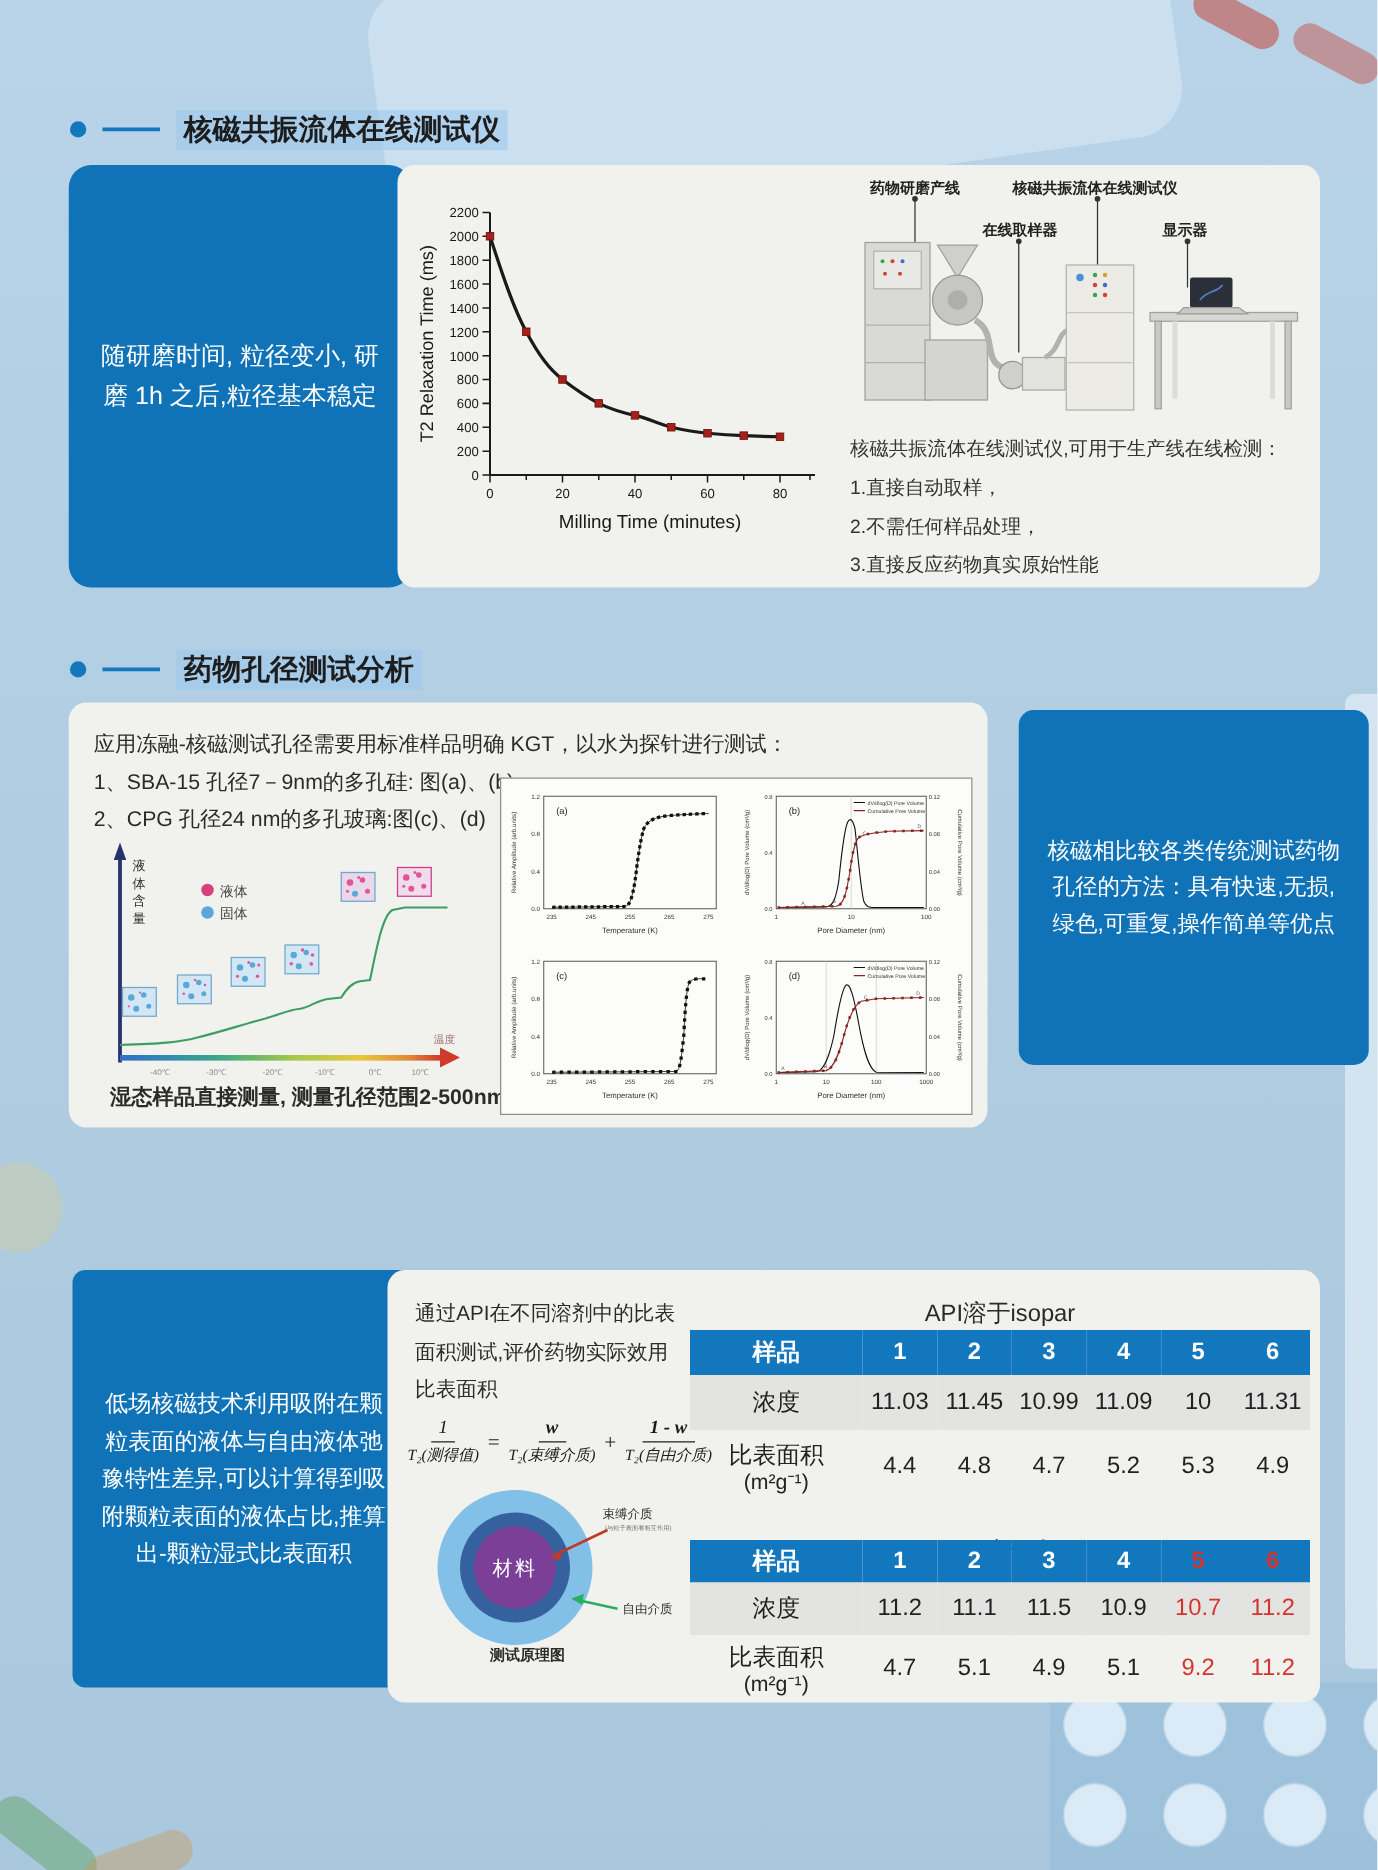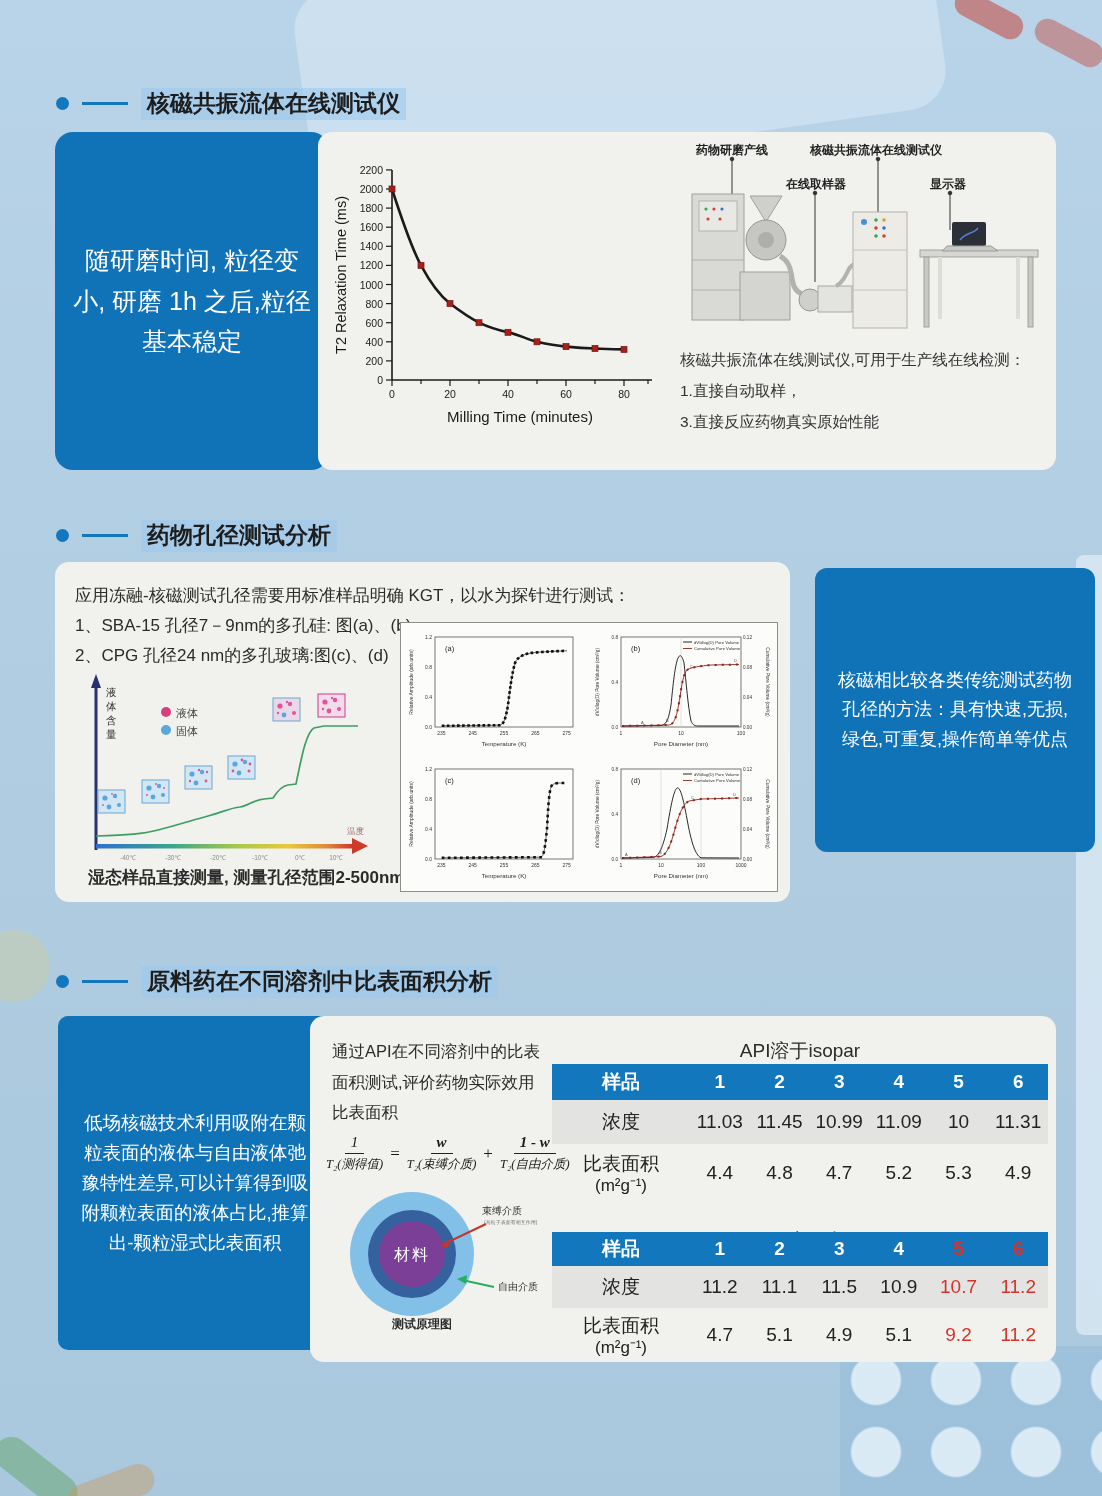--- a/index.html
+++ b/index.html
@@ -54,21 +54,21 @@
   <div class="dec" style="left:66px;bottom:-10px;width:90px;height:32px;border-radius:16px;background:rgba(205,150,80,.4);transform:rotate(-20deg);"></div>
   <div class="dec" style="left:-22px;top:930px;width:72px;height:72px;border-radius:50%;background:rgba(215,205,140,.35);"></div>
 
   <div class="sec-hdr" style="left:56px;top:88px;">
     <div class="hdr-bullet"></div>
     <div class="hdr-line"></div>
     <div class="hdr-title">核磁共振流体在线测试仪</div>
   </div>
 
   <div class="blue-box" style="left:55px;top:132px;width:242px;height:338px;border-radius:18px;padding:0 16px;">
-    <div style="font-size:25px;line-height:1.62;">随研磨时间, 粒径变小, 研磨 1h 之后,粒径基本稳定</div>
+    <div style="font-size:20px;line-height:1.62;">随研磨时间, 粒径变小, 研磨 1h 之后,粒径基本稳定</div>
   </div>
 
   <div class="card" style="left:318px;top:132px;width:738px;height:338px;"></div>
 
   <svg style="position:absolute;left:330px;top:148px;" width="345" height="290" viewBox="0 0 345 290">
     <line x1="62" y1="22" x2="62" y2="232" stroke="#1a1a1a" stroke-width="1.6"></line>
     <line x1="62" y1="232" x2="322" y2="232" stroke="#1a1a1a" stroke-width="1.6"></line>
 
     <g stroke="#1a1a1a" stroke-width="1.2">
       <line x1="56" y1="232" x2="62" y2="232"></line>
@@ -198,20 +198,21 @@
       <rect x="348" y="119" width="4" height="62" fill="#dcdcd8"></rect>
       <rect x="284" y="84" width="34" height="24" rx="2" fill="#2a2f38"></rect>
       <path d="M292,102 C298,94 306,96 310,90" stroke="#5a7fd0" stroke-width="1.4" fill="none"></path>
       <polygon points="279,108 323,108 330,113 274,113" fill="#c9c9c5" stroke="#9a9a96"></polygon>
     </g>
   </svg>
 
   <div class="txt" style="left:680px;top:344px;width:380px;font-size:15.5px;line-height:2.0;white-space:nowrap;color:#333;">
     <div>核磁共振流体在线测试仪,可用于生产线在线检测：</div>
     <div>1.直接自动取样，</div>
+    <div>2.不需任何样品处理，</div>
     <div>3.直接反应药物真实原始性能</div>
   </div>
 
   <div class="sec-hdr" style="left:56px;top:520px;">
     <div class="hdr-bullet"></div>
     <div class="hdr-line"></div>
     <div class="hdr-title">药物孔径测试分析</div>
   </div>
 
   <div class="card" style="left:55px;top:562px;width:735px;height:340px;"></div>
@@ -450,25 +451,20 @@
       <text transform="translate(10,57) rotate(-90)" font-size="4.8" fill="#333" text-anchor="middle">dV/dlog(D) Pore Volume (cm³/g)</text>
       <text transform="translate(177,57) rotate(90)" font-size="4.8" fill="#333" text-anchor="middle">Cumulative Pore Volume (cm³/g)</text>
       <text x="92" y="121" font-size="6.2" fill="#333" text-anchor="middle">Pore Diameter (nm)</text>
     </svg>
   </div>
 
   <div class="blue-box" style="left:815px;top:568px;width:240px;height:284px;border-radius:12px;padding:0 20px;">
     <div style="font-size:18px;line-height:1.62;">核磁相比较各类传统测试药物孔径的方法：具有快速,无损,绿色,可重复,操作简单等优点</div>
   </div>
 
-  <div class="sec-hdr" style="left:56px;top:966px;">
-    <div class="hdr-bullet"></div>
-    <div class="hdr-line"></div>
-    <div class="hdr-title">原料药在不同溶剂中比表面积分析</div>
-  </div>
 
   <div class="blue-box" style="left:58px;top:1016px;width:238px;height:334px;border-radius:10px;padding:0 18px;">
     <div style="font-size:18.5px;line-height:1.62;">低场核磁技术利用吸附在颗粒表面的液体与自由液体弛豫特性差异,可以计算得到吸附颗粒表面的液体占比,推算出-颗粒湿式比表面积</div>
   </div>
 
   <div class="card" style="left:310px;top:1016px;width:746px;height:346px;"></div>
 
   <div class="txt" style="left:332px;top:1036px;width:216px;font-size:16.5px;line-height:1.85;">通过API在不同溶剂中的比表面积测试,评价药物实际效用比表面积</div>
 
   <div class="formula" style="left:326px;top:1134px;">

